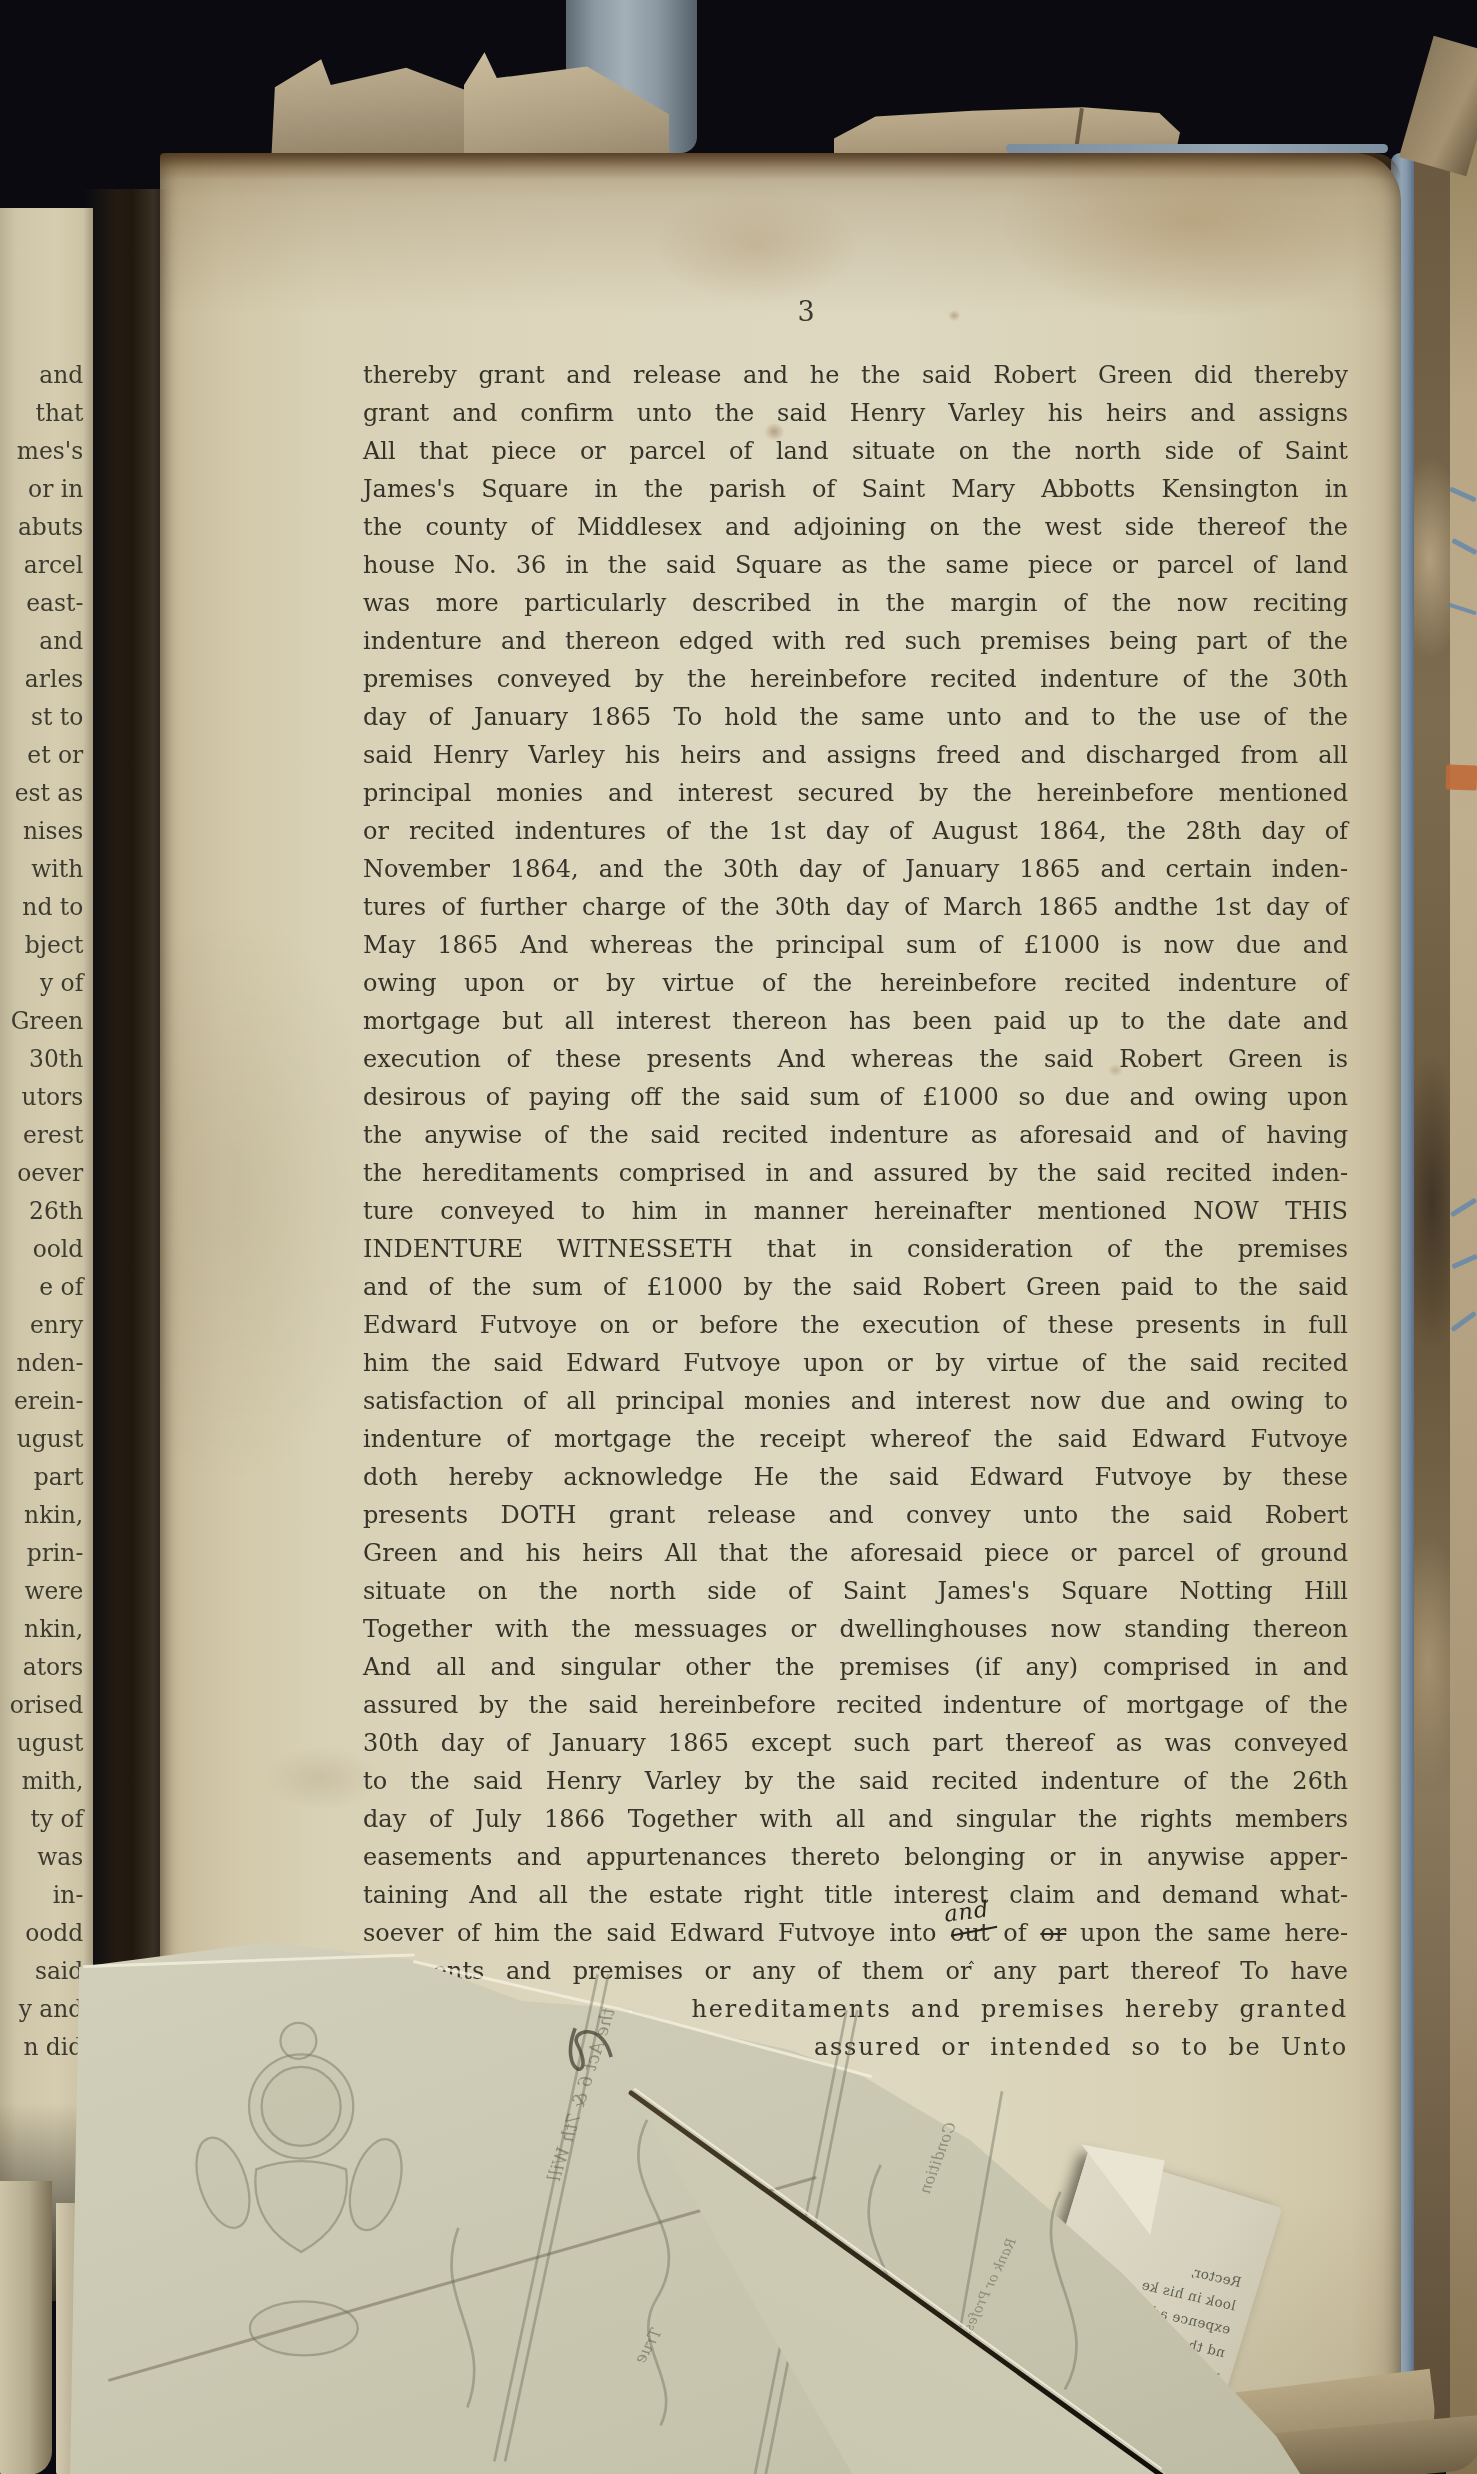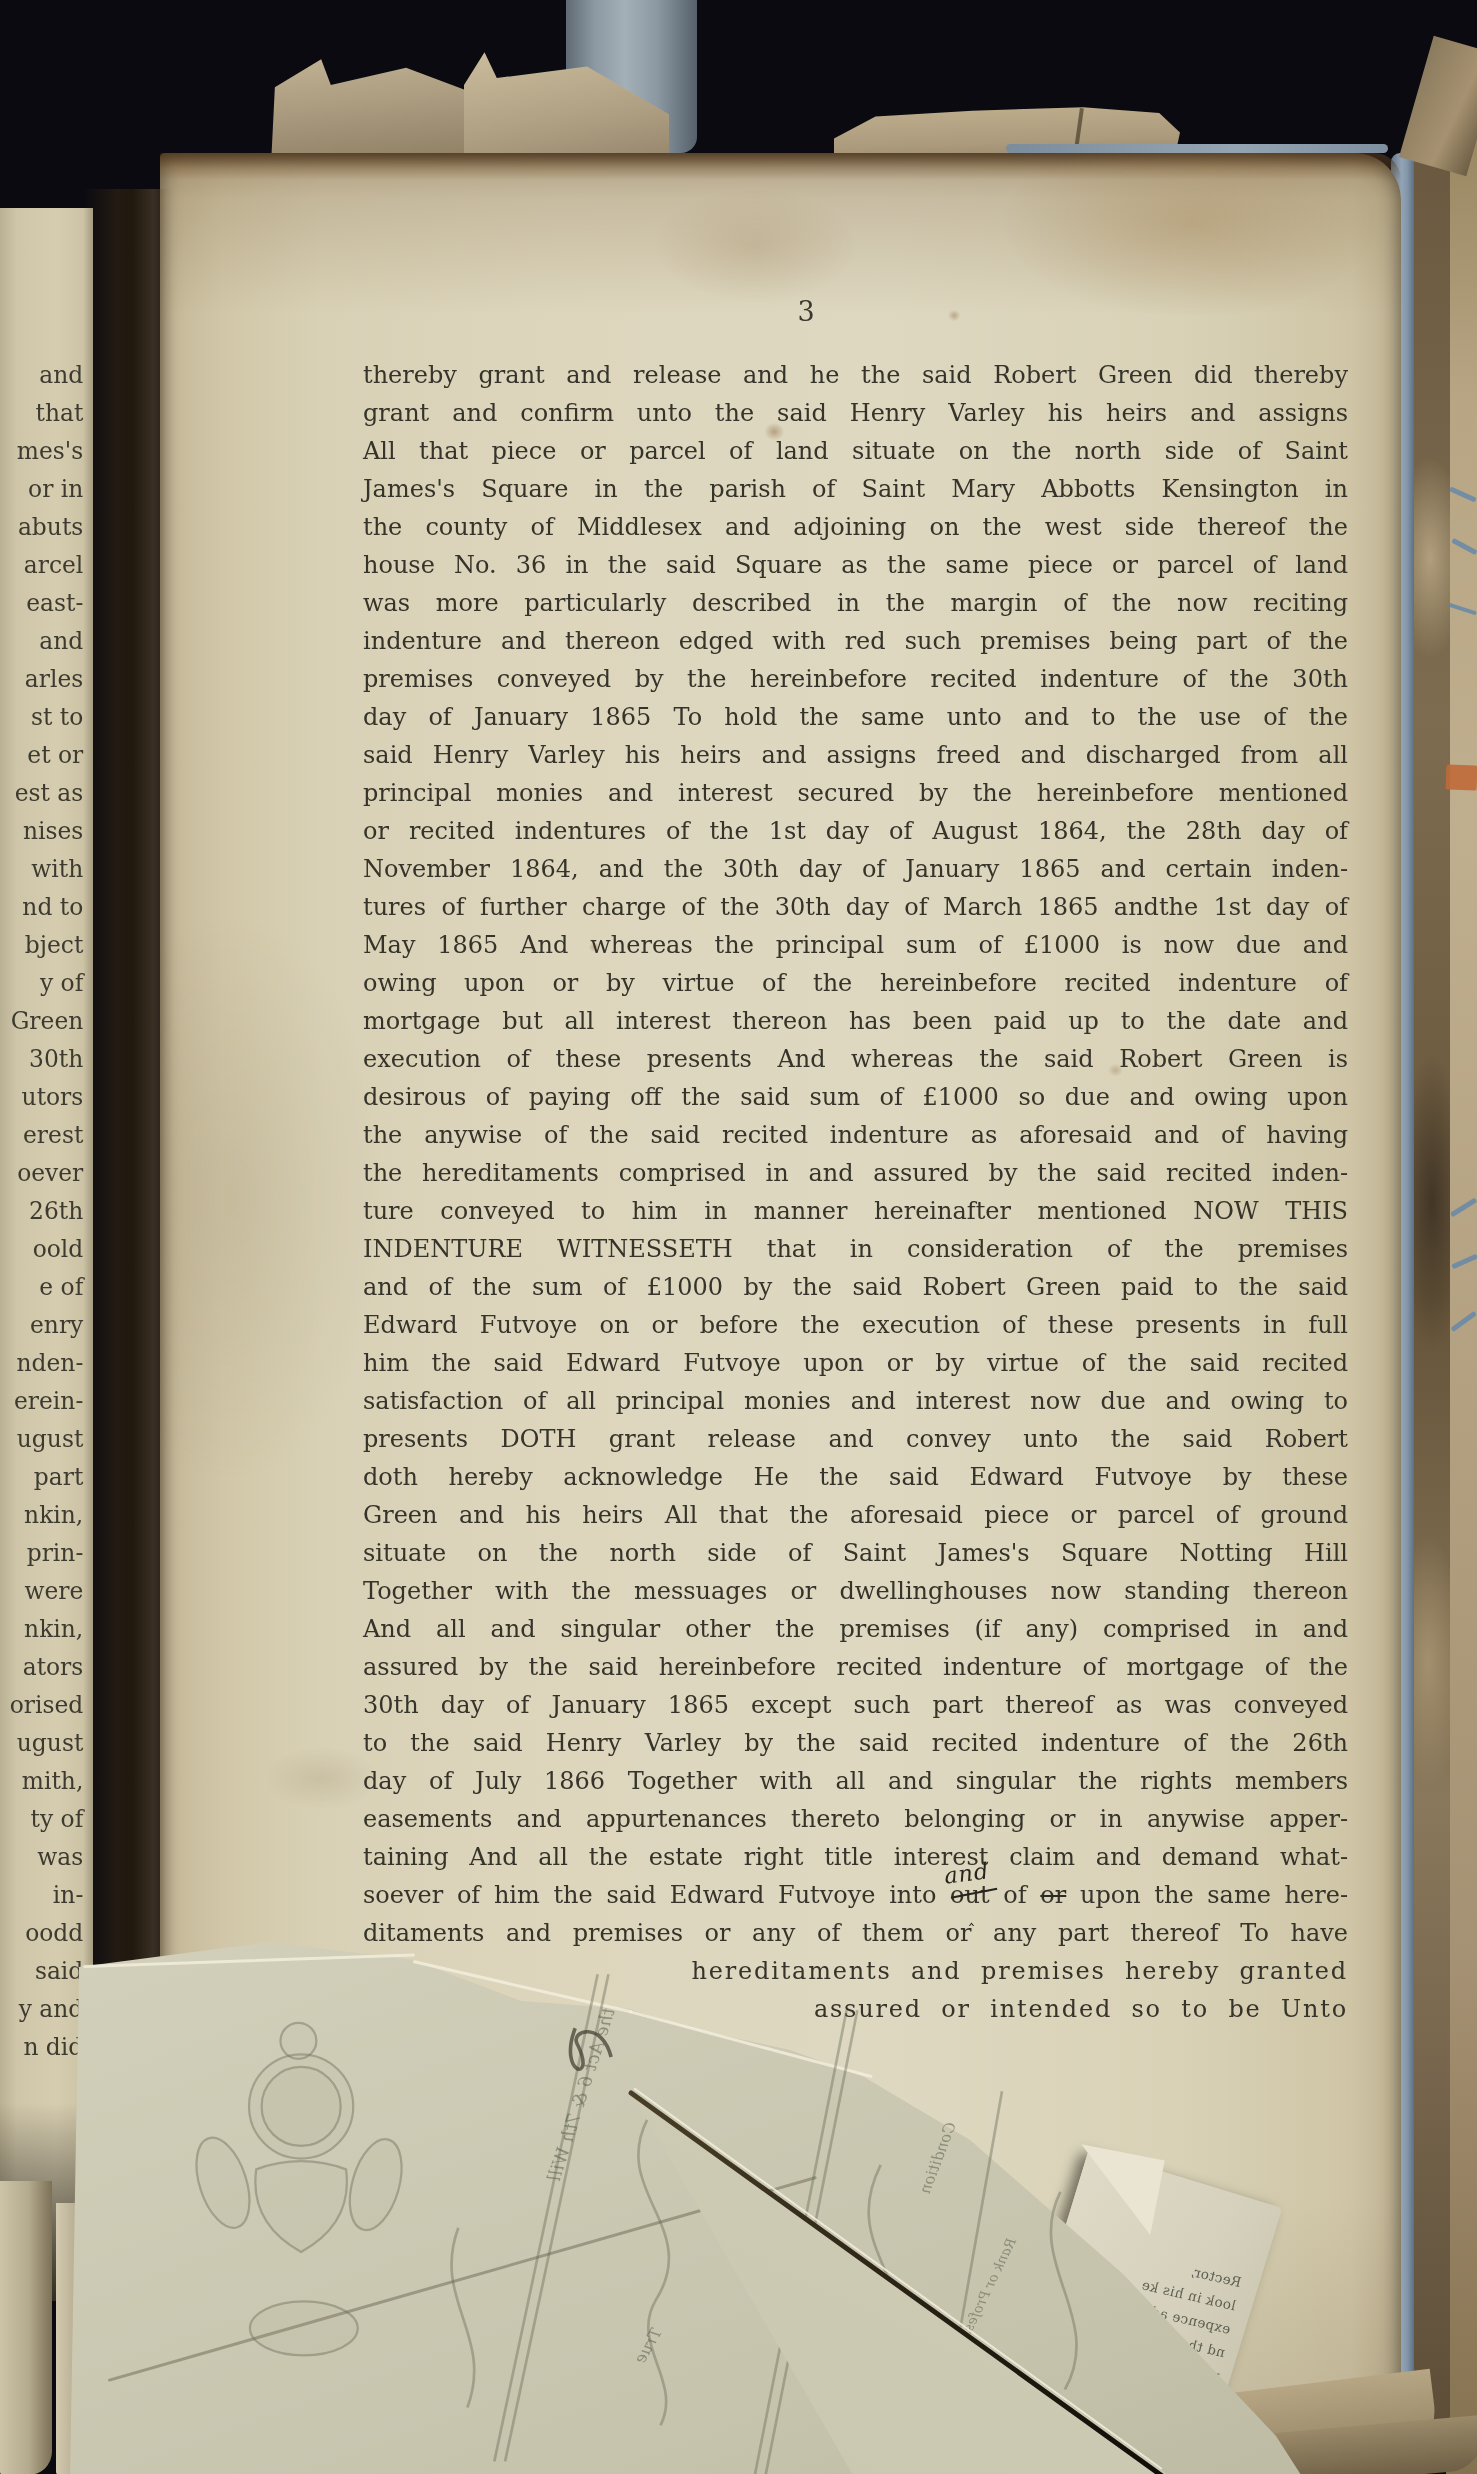--- a/index.html
+++ b/index.html
@@ -231,22 +231,23 @@
       <div class="tline">execution of these presents And whereas the said Robert Green is</div>
       <div class="tline">desirous of paying off the said sum of £1000 so due and owing upon</div>
       <div class="tline">the anywise of the said recited indenture as aforesaid and of having</div>
       <div class="tline">the hereditaments comprised in and assured by the said recited inden-</div>
       <div class="tline">ture conveyed to him in manner hereinafter mentioned NOW THIS</div>
       <div class="tline">INDENTURE WITNESSETH that in consideration of the premises</div>
       <div class="tline">and of the sum of £1000 by the said Robert Green paid to the said</div>
       <div class="tline">Edward Futvoye on or before the execution of these presents in full</div>
       <div class="tline">him the said Edward Futvoye upon or by virtue of the said recited</div>
       <div class="tline">satisfaction of all principal monies and interest now due and owing to</div>
+      <div class="tline">indenture of mortgage the receipt whereof the said Edward Futvoye</div>
+      <div class="tline">doth hereby acknowledge He the said Edward Futvoye by these</div>
       <div class="tline">presents DOTH grant release and convey unto the said Robert</div>
-      <div class="tline">doth hereby acknowledge He the said Edward Futvoye by these</div>
       <div class="tline">Green and his heirs All that the aforesaid piece or parcel of ground</div>
       <div class="tline">situate on the north side of Saint James's Square Notting Hill</div>
       <div class="tline">Together with the messuages or dwellinghouses now standing thereon</div>
       <div class="tline">And all and singular other the premises (if any) comprised in and</div>
       <div class="tline">assured by the said hereinbefore recited indenture of mortgage of the</div>
       <div class="tline">30th day of January 1865 except such part thereof as was conveyed</div>
       <div class="tline">to the said Henry Varley by the said recited indenture of the 26th</div>
       <div class="tline">day of July 1866 Together with all and singular the rights members</div>
       <div class="tline">easements and appurtenances thereto belonging or in anywise apper-</div>
       <div class="tline">taining And all the estate right title interest claim and demand what-</div>

